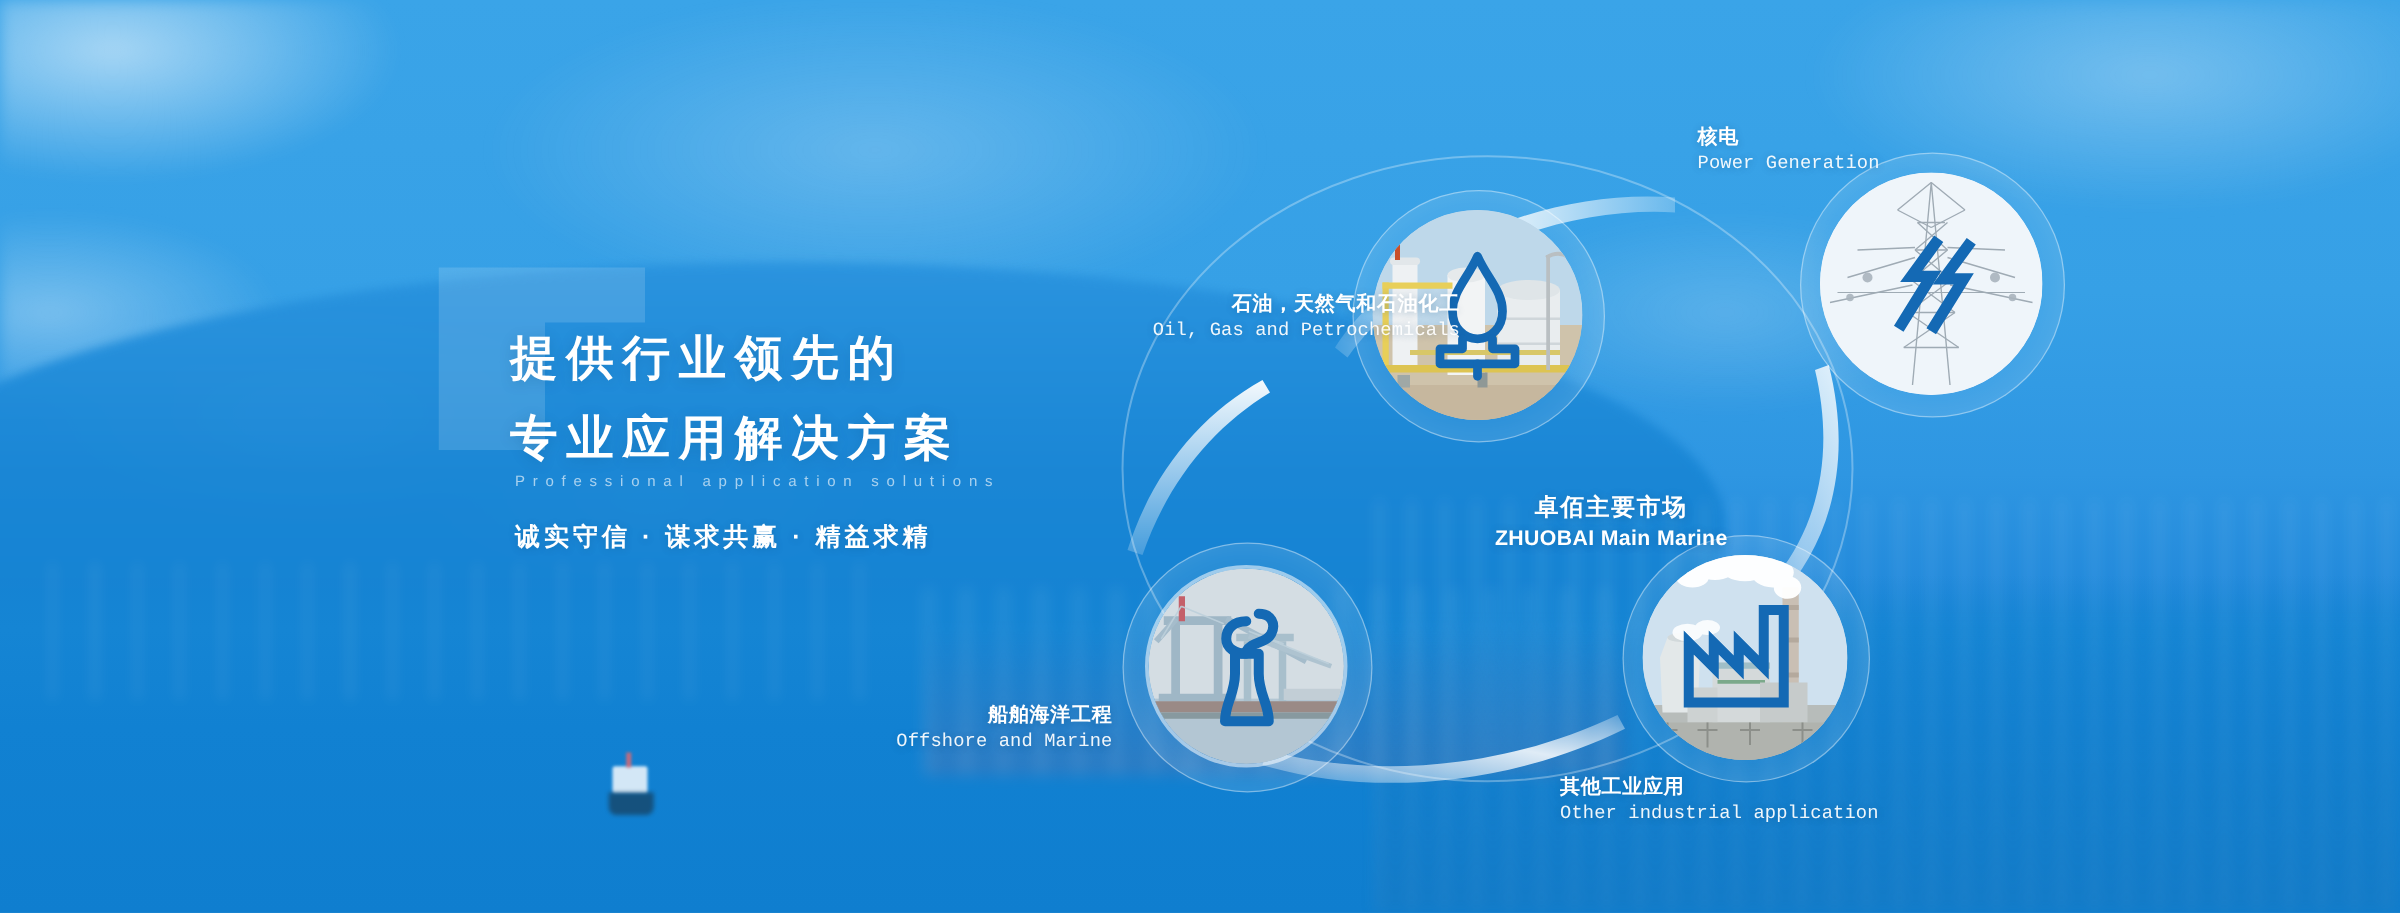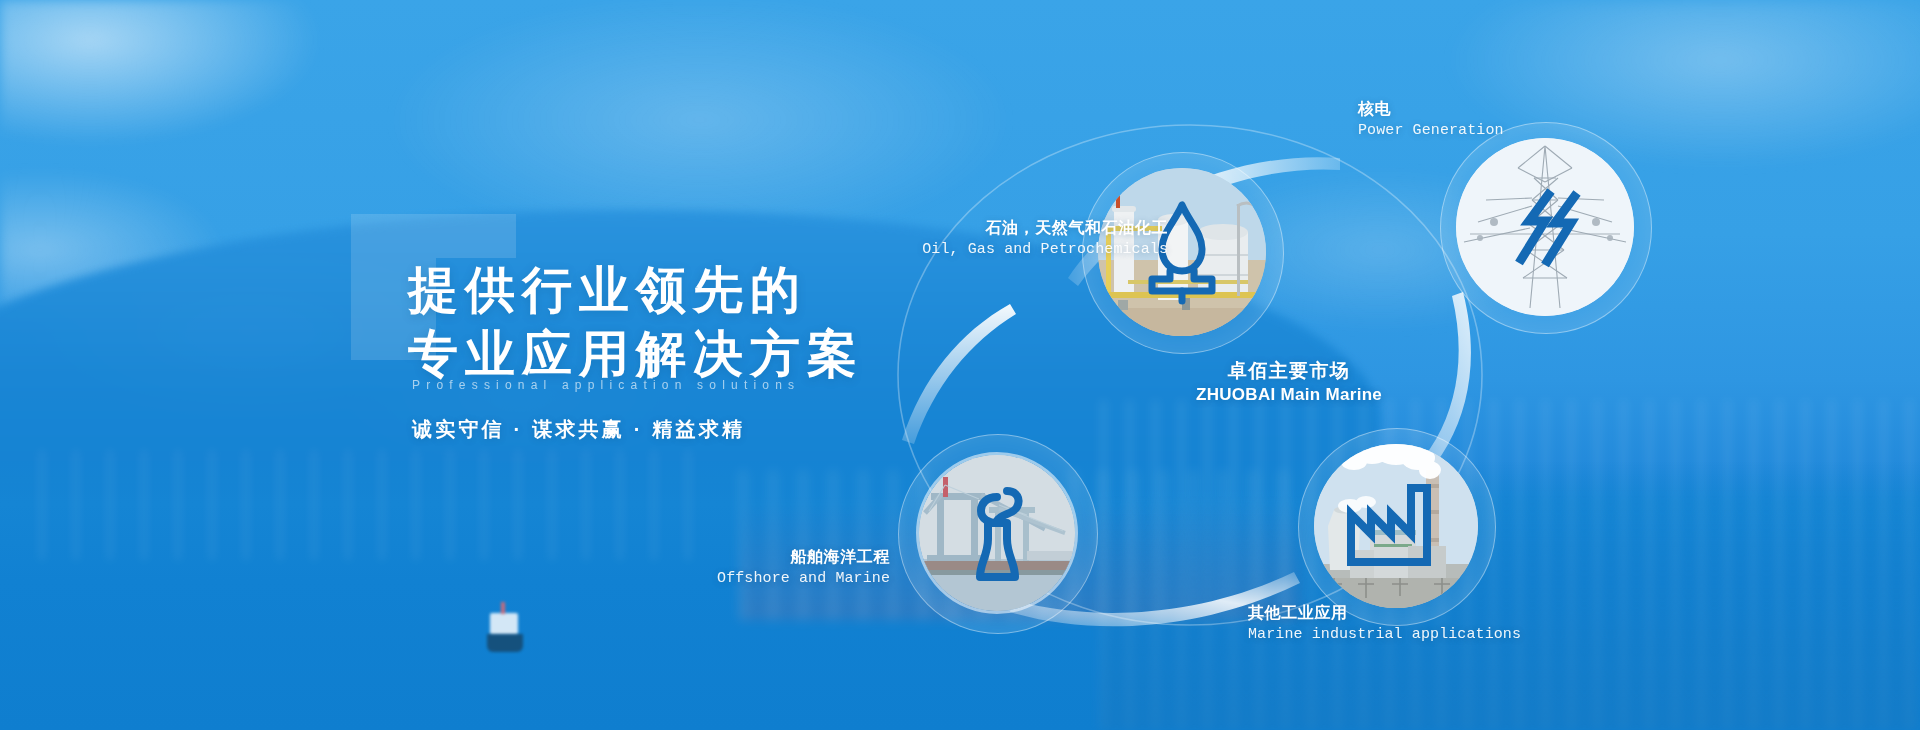--- a/index.html
+++ b/index.html
@@ -99,26 +99,27 @@
     position:absolute;left:351px;top:214px;width:85px;height:146px;
     background:rgba(255,255,255,.14);
   }
   .bracket:after{
     content:"";position:absolute;left:85px;top:0;width:80px;height:44px;
     background:rgba(255,255,255,.14);
   }
   .headline{
     position:absolute;left:408px;top:258px;
     color:#ffffff;
-    font-size:50px;
+    font-size:38px;
     font-weight:700;
     line-height:64px;
     letter-spacing:7px;
     text-shadow:0 2px 10px rgba(10,70,120,.22);
     white-space:nowrap;
+    font-family:Liberation Mono, monospace;
   }
   .headline .l2{display:block;text-align:center;}
   .subline-en{
     position:absolute;left:412px;top:378px;
     color:rgba(255,255,255,.62);
     font-size:12px;
     letter-spacing:6.2px;
     font-weight:400;
     white-space:nowrap;
   }
@@ -175,27 +176,27 @@
     text-shadow:0 1px 6px rgba(10,70,120,.30);
     font-family:Liberation Mono, monospace;
   }
   .label .cn{
     display:block;font-size:16px;font-weight:700;letter-spacing:.6px;line-height:21px;
   }
   .label .en{
     display:block;font-size:15px;font-weight:400;letter-spacing:.1px;line-height:20px;
     color:rgba(255,255,255,.93);
   }
-  .label.right{text-align:right;}
+  .label.right{text-align:right;margin-top:15px;}
 
   .center-label{
     position:absolute;left:1196px;top:358px;text-align:center;color:#fff;white-space:nowrap;
     text-shadow:0 1px 7px rgba(10,70,120,.32);
   }
-  .center-label .cn{display:block;font-size:19px;font-weight:700;letter-spacing:1.4px;line-height:25px;}
+  .center-label .cn{display:block;font-size:19px;font-weight:700;letter-spacing:1.4px;line-height:25px;margin-top:36px;}
   .center-label .en{display:block;font-size:17px;font-weight:700;letter-spacing:.3px;line-height:23px;}
 </style>
 </head>
 <body>
 
 <div id="banner">
 
   <div class="bg-sky"></div>
   <div class="bg-clouds"></div>
   <div class="bg-clouds2"></div>
@@ -434,23 +435,23 @@
       </svg>
     </div>
     <div class="node-icon">
       <svg width="110" height="100" viewBox="0 0 110 100">
         <g fill="none" stroke="#1469b4" stroke-width="8" stroke-linejoin="miter" stroke-linecap="butt">
           <path d="M10,86 L10,38 L30,58 L30,38 L50,58 L50,38 L70,58 L70,12 L86,12 L86,86 Z"></path>
         </g>
       </svg>
     </div>
   </div>
-  <div class="label" style="left:1248px;top:604px;">
+  <div class="label" style="left:1248px;top:620px;">
     <span class="cn">其他工业应用</span>
-    <span class="en">Marine industrial applications</span>
+    <span class="en">Other industrial application</span>
   </div>
 
   <div class="center-label">
     <span class="cn">卓佰主要市场</span>
     <span class="en">ZHUOBAI Main Marine</span>
   </div>
 
 </div>
 
 </body></html>

